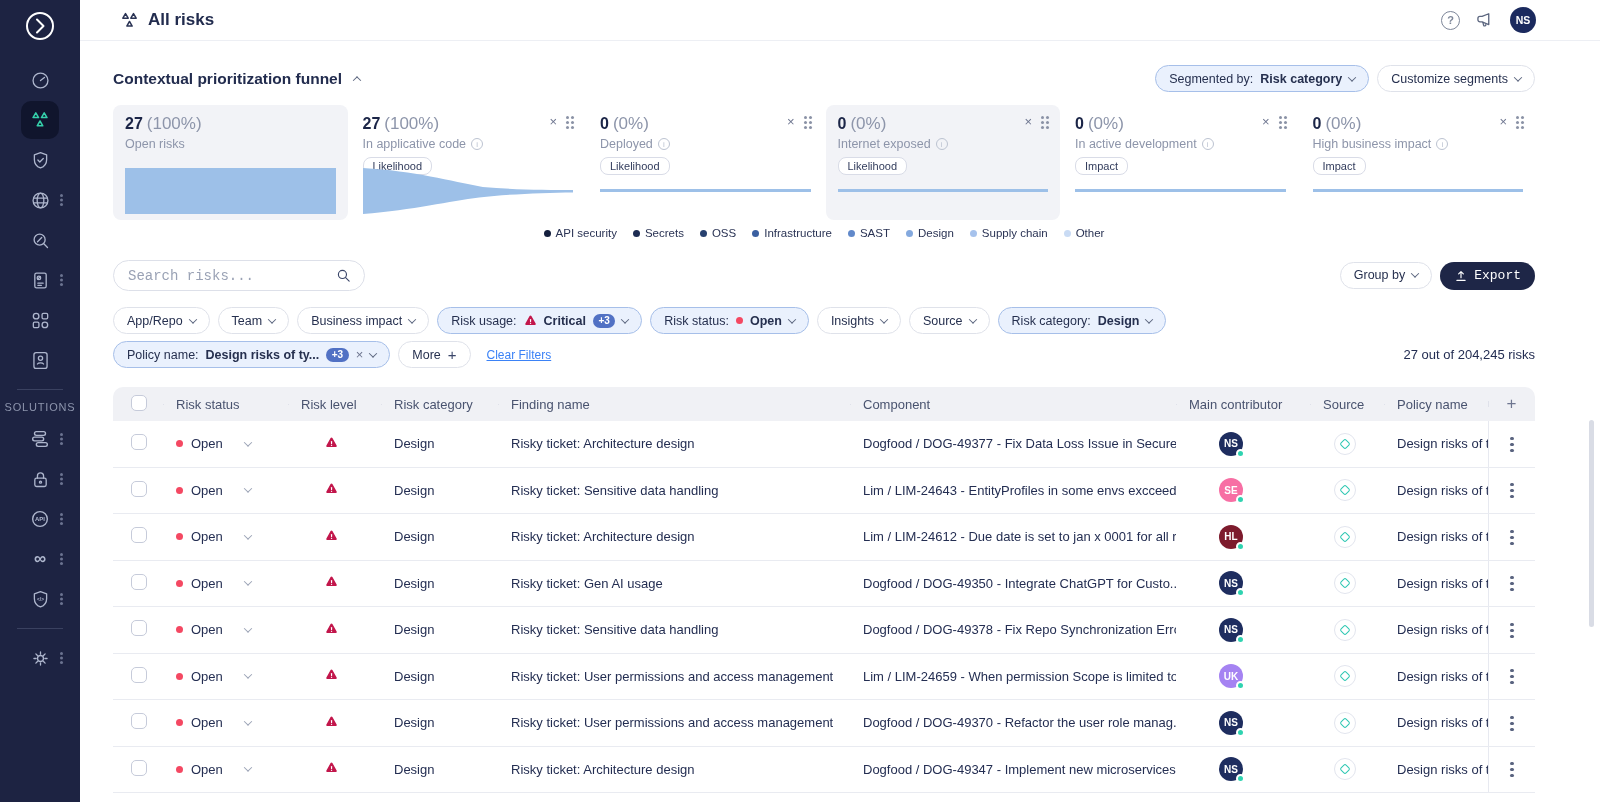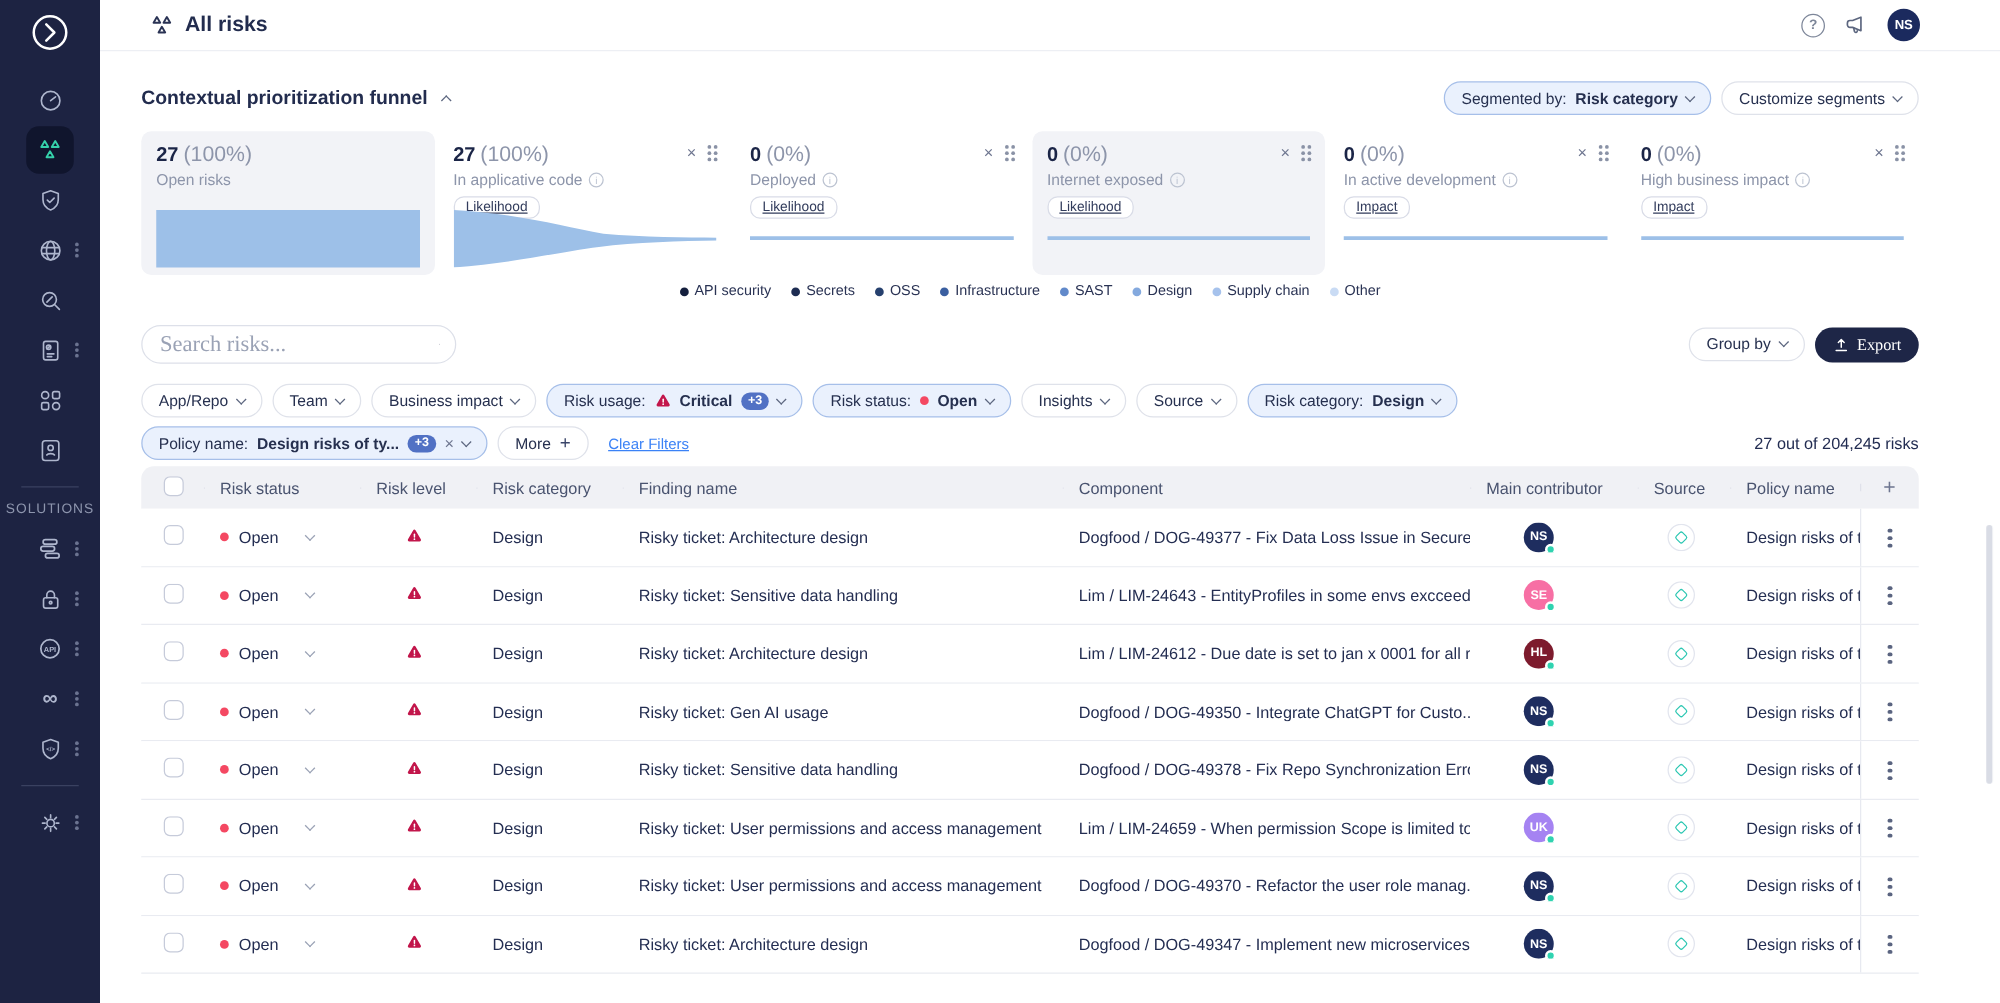--- a/index.html
+++ b/index.html
@@ -47,60 +47,60 @@
   
   .segments { margin-top:13px; display:flex; gap:3px; height:115px; }
   .seg { flex:1; position:relative; border-radius:8px; padding:9px 12px 6px; background:#fff; }
   .seg--gray { background:#f2f3f7; }
   .seg-count { font-size:16px; font-weight:700; color:#1b2547; }
   .seg-pct { font-size:17px; color:#8d95aa; margin-left:4px; font-weight:400; }
   .seg-label { margin-top:3px; font-size:12.5px; color:#8d95aa; display:flex; align-items:center; gap:5px; }
   .info { width:12px; height:12px; border-radius:50%; border:1px solid #bcc3d1; color:#bcc3d1; font-size:8px;
     display:inline-flex; align-items:center; justify-content:center; font-style:normal; }
   .seg-chip { margin-top:6px; display:inline-block; border:1px solid #d9dce7; border-radius:8px;
-    padding:2px 9px; font-size:11px; color:#323c5c; background:#fff;text-decoration:underline; }
+    padding:2px 9px; font-size:11px; color:#323c5c; background:#fff; }
   .seg-tools { position:absolute; top:11px; right:11px; display:flex; align-items:flex-start; gap:9px; }
   .seg-x { color:#6e7690; font-size:13px; line-height:11px; cursor:pointer; }
   .drag { width:8px; height:13px; position:relative; cursor:grab; }
   .drag::before { content:""; position:absolute; left:0; top:0; width:3px; height:3px; border-radius:50%;
     background:#8a92a6; box-shadow:5px 0 0 #8a92a6,0 5px 0 #8a92a6,5px 5px 0 #8a92a6,0 10px 0 #8a92a6,5px 10px 0 #8a92a6; }
   .seg-viz { position:absolute; left:12px; right:12px; bottom:6px; height:46px; }
   .viz-bar { width:100%; height:46px; background:#9dc0e8; }
   .viz-line { position:absolute; top:21px; left:0; right:0; height:2.5px; background:#9dc0e8; }
   .seg-viz svg { display:block; width:100%; height:46px; }
 
   
   .legend { margin-top:7px; display:flex; justify-content:center; gap:16px; font-size:11.5px; color:#2a3354; }
   .lg-item { display:flex; align-items:center; gap:5px; }
   .lg-dot { width:7px; height:7px; border-radius:50%; }
 
   
   .tool-row { margin-top:21px; display:flex; align-items:center; }
   .search { width:252px; height:31px; border:1px solid #dde0e9; border-radius:16px; display:flex;
     align-items:center; padding:0 12px 0 14px; background:#fff; }
-  .search input { border:none; outline:none; flex:1; font-size:18px; color:#8b5cf6; background:transparent;
-    font-family:Liberation Serif, serif; }
+  .search input { border:none; outline:none; flex:1; font-size:14px; color:#8b5cf6; background:transparent;
+    font-family:Liberation Mono, monospace; }
   .search input::placeholder { color:#9aa2b5; }
   .tool-right { margin-left:auto; display:flex; gap:8px; }
   .btn-export { height:28px; border-radius:15px; background:#1e2647; color:#fff; border:none; font-size:13px;
-    display:inline-flex; align-items:center; gap:6px; padding:0 14px; cursor:pointer; font-family:Liberation Serif, serif; }
+    display:inline-flex; align-items:center; gap:6px; padding:0 14px; cursor:pointer; font-family:Liberation Mono, monospace; }
 
   
   .filters-r1 { margin-top:16px; display:flex; gap:8px; }
   .filters-r2 { margin-top:7px; display:flex; gap:8px; align-items:center; }
   .fp-val { font-weight:700; }
   .badge { background:#5171c4; color:#fff; font-size:10px; font-weight:700; border-radius:8px; padding:1.5px 5.5px; }
   .dot-open { width:7px; height:7px; border-radius:50%; background:#f44862; display:inline-block; }
   .fp-x { color:#6e7690; font-size:13px; }
   .clear-link { font-size:12px; color:#3b82f6; text-decoration:underline; margin-left:8px; cursor:pointer; }
   .results { margin-left:auto; font-size:13px; color:#232d52; }
   .crit { width:13px; height:13px; display:inline-block; }
 
   
-  .table { margin-top:5px; }
+  .table { margin-top:19px; }
   .thead { display:grid; grid-template-columns:50px 125px 93px 117px 352px 326px 134px 74px 104px 47px;
     height:34px; background:#f0f1f5; border-radius:10px 10px 0 0; align-items:center; font-size:13px; color:#49536f; }
   .th { padding-left:13px; position:relative; white-space:nowrap; overflow:hidden; }
   .th + .th::before { content:""; position:absolute; left:0; top:7px; bottom:7px; width:1px; background:#dfe1ea; }
   .th-add { text-align:center; font-size:17px; color:#6e7690; padding-left:0; cursor:pointer; }
   .trow { display:grid; grid-template-columns:50px 125px 93px 117px 352px 326px 134px 74px 104px 47px;
     height:46.5px; align-items:center; border-bottom:1px solid #e9ebf1; background:#fff; }
   .td { padding-left:13px; white-space:nowrap; overflow:hidden; font-size:13px; color:#242e52; }
   .cb { width:16px; height:16px; border:1.5px solid #c6cbda; border-radius:5px; background:#fff; display:inline-block; cursor:pointer; }
   .td-check { padding-left:18px; }

